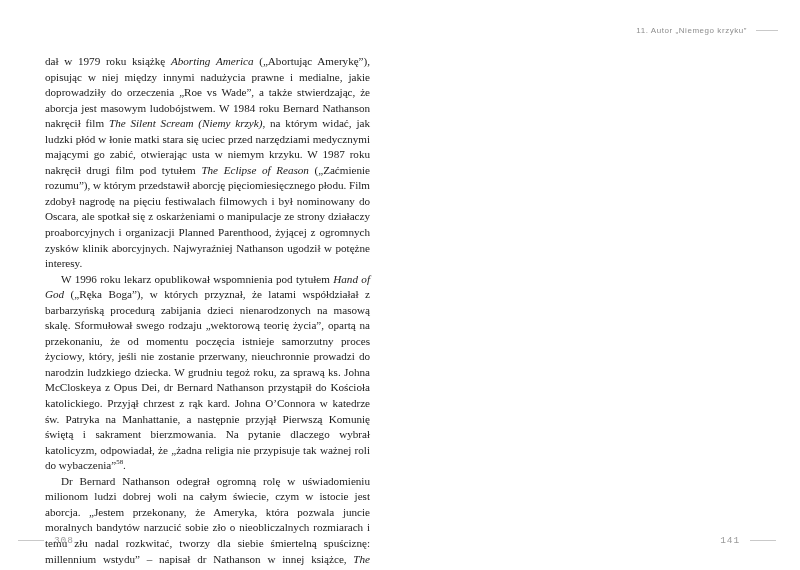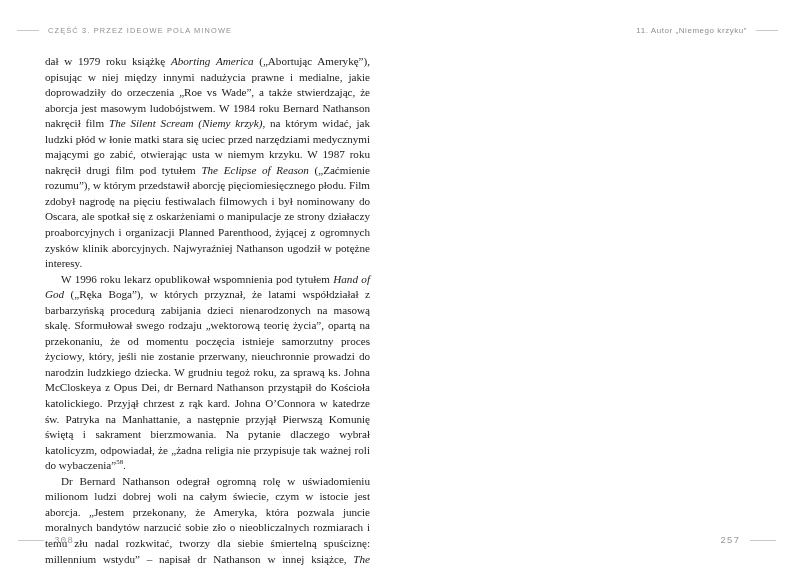--- a/index.html
+++ b/index.html
@@ -93,24 +93,20 @@
   .folio-left  { left: 18px; }
   .folio-right { right: 24px; }
 </style>
 </head>
 <body>
 
 <div class="spread">
 
   <div class="page page-left">
 
-    <div class="runhead runhead-left">
-      <span class="rule"></span>
-      <span class="rh-text">CZĘŚĆ 3. PRZEZ IDEOWE POLA MINOWE</span>
-    </div>
 
     <div class="col col-left" id="left-col">
         <p><span>dał w 1979 roku książkę </span><i>Aborting America</i><span> („Abortując Amerykę”), opisując w niej między innymi nadużycia prawne i medialne, jakie doprowadziły do orzeczenia „Roe vs Wade”, a także stwierdzając, że aborcja jest masowym ludobójstwem. W 1984 roku Bernard Nathanson nakręcił film </span><i>The Silent Scream (Niemy krzyk)</i><span>, na którym widać, jak ludzki płód w łonie matki stara się uciec przed narzędziami medycznymi mającymi go zabić, otwierając usta w niemym krzyku. W 1987 roku nakręcił drugi film pod tytułem </span><i>The Eclipse of Reason</i><span> („Zaćmienie rozumu”), w którym przedstawił aborcję pięciomiesięcznego płodu. Film zdobył nagrodę na pięciu festiwalach filmowych i był nominowany do Oscara, ale spotkał się z oskarżeniami o manipulacje ze strony działaczy proaborcyjnych i organizacji Planned Parenthood, żyjącej z ogromnych zysków klinik aborcyjnych. Najwyraźniej Nathanson ugodził w potężne interesy.</span></p>
         <p class="indent"><span>W 1996 roku lekarz opublikował wspomnienia pod tytułem </span><i>Hand of God</i><span> („Ręka Boga”), w których przyznał, że latami współdziałał z barbarzyńską procedurą zabijania dzieci nienarodzonych na masową skalę. Sformułował swego rodzaju „wektorową teorię życia”, opartą na przekonaniu, że od momentu poczęcia istnieje samorzutny proces życiowy, który, jeśli nie zostanie przerwany, nieuchronnie prowadzi do narodzin ludzkiego dziecka. W grudniu tegoż roku, za sprawą ks. Johna McCloskeya z Opus Dei, dr Bernard Nathanson przystąpił do Kościoła katolickiego. Przyjął chrzest z rąk kard. Johna O’Connora w katedrze św. Patryka na Manhattanie, a następnie przyjął Pierwszą Komunię świętą i sakrament bierzmowania. Na pytanie dlaczego wybrał katolicyzm, odpowiadał, że „żadna religia nie przypisuje tak ważnej roli do wybaczenia”</span><sup>58</sup><span>.</span></p>
         <p class="indent"><span>Dr Bernard Nathanson odegrał ogromną rolę w uświadomieniu milionom ludzi dobrej woli na całym świecie, czym w istocie jest aborcja. „Jestem przekonany, że Ameryka, która pozwala juncie moralnych bandytów narzucić sobie zło o nieobliczalnych rozmiarach i temu złu nadal rozkwitać, tworzy dla siebie śmiertelną spuściznę: millennium wstydu” – napisał dr Nathanson w innej książce, </span><i>The Abortion Papers. Inside the Abortion Mentality</i><span> („Materiały</span></p>
       </div>
 
     <div class="folio folio-left">
       <span class="rule"></span>
       <span>308</span>
@@ -118,18 +114,18 @@
   </div>
 
   <div class="page page-right">
 
     <div class="runhead runhead-right">
       <span class="rh-text">11. Autor „Niemego krzyku”</span>
       <span class="rule"></span>
     </div>
 
     <div class="folio folio-right">
-      <span>257</span>
+      <span>141</span>
       <span class="rule"></span>
     </div>
   </div>
 
 </div>
 
 </body></html>

